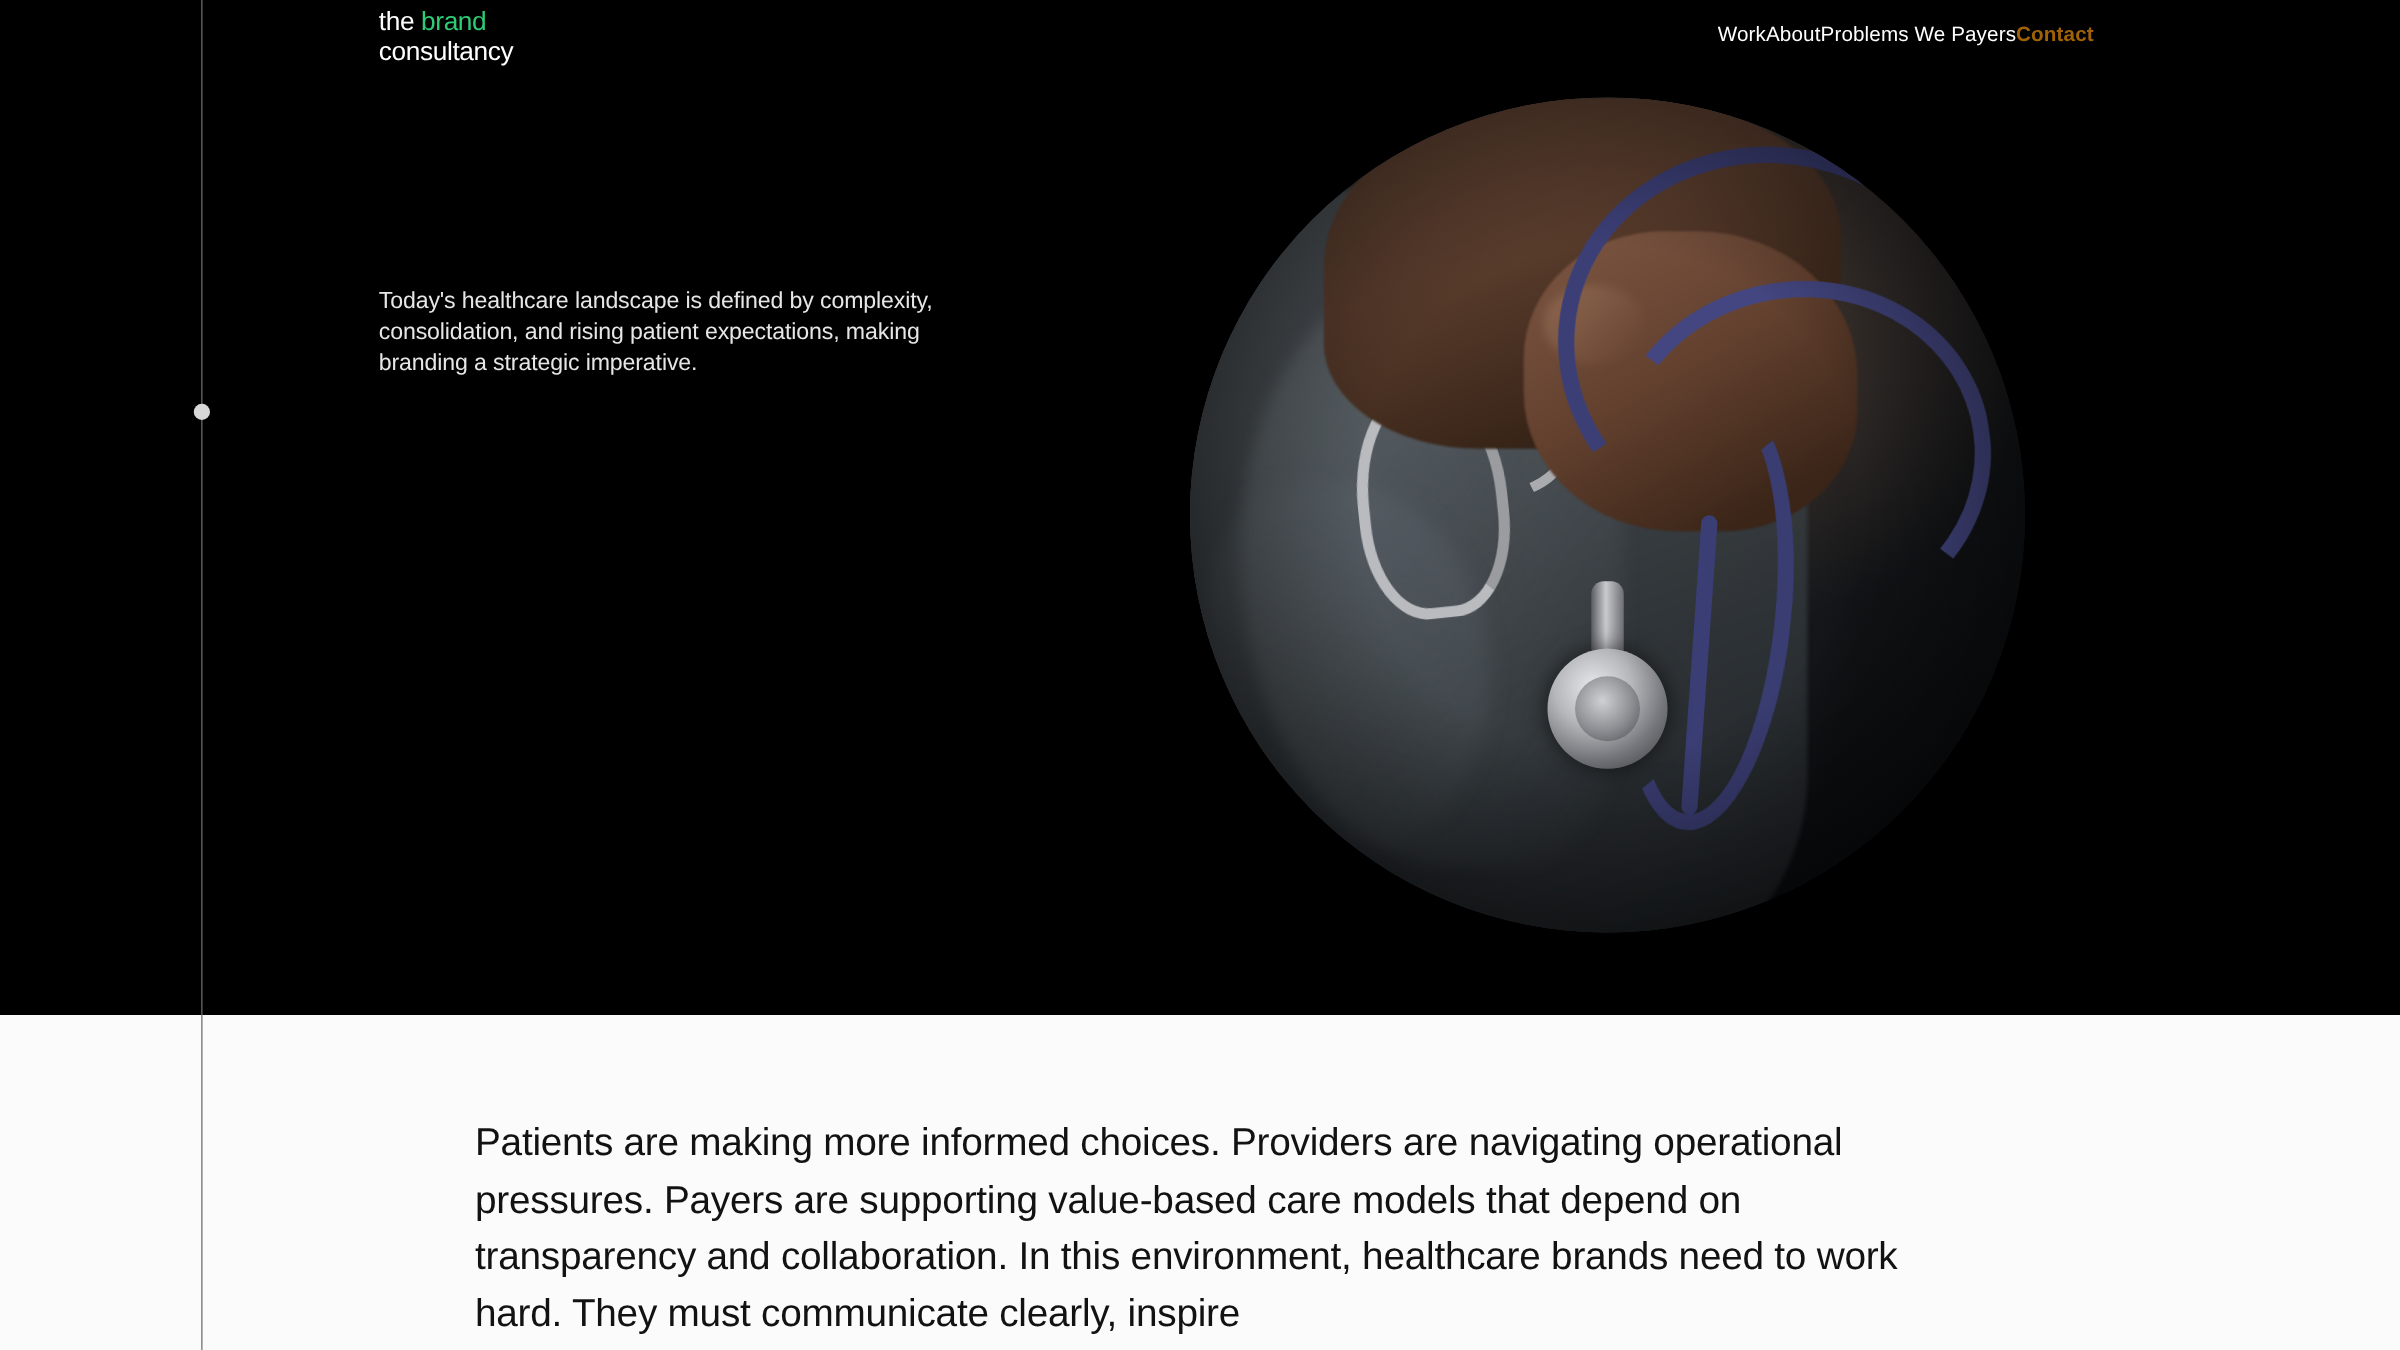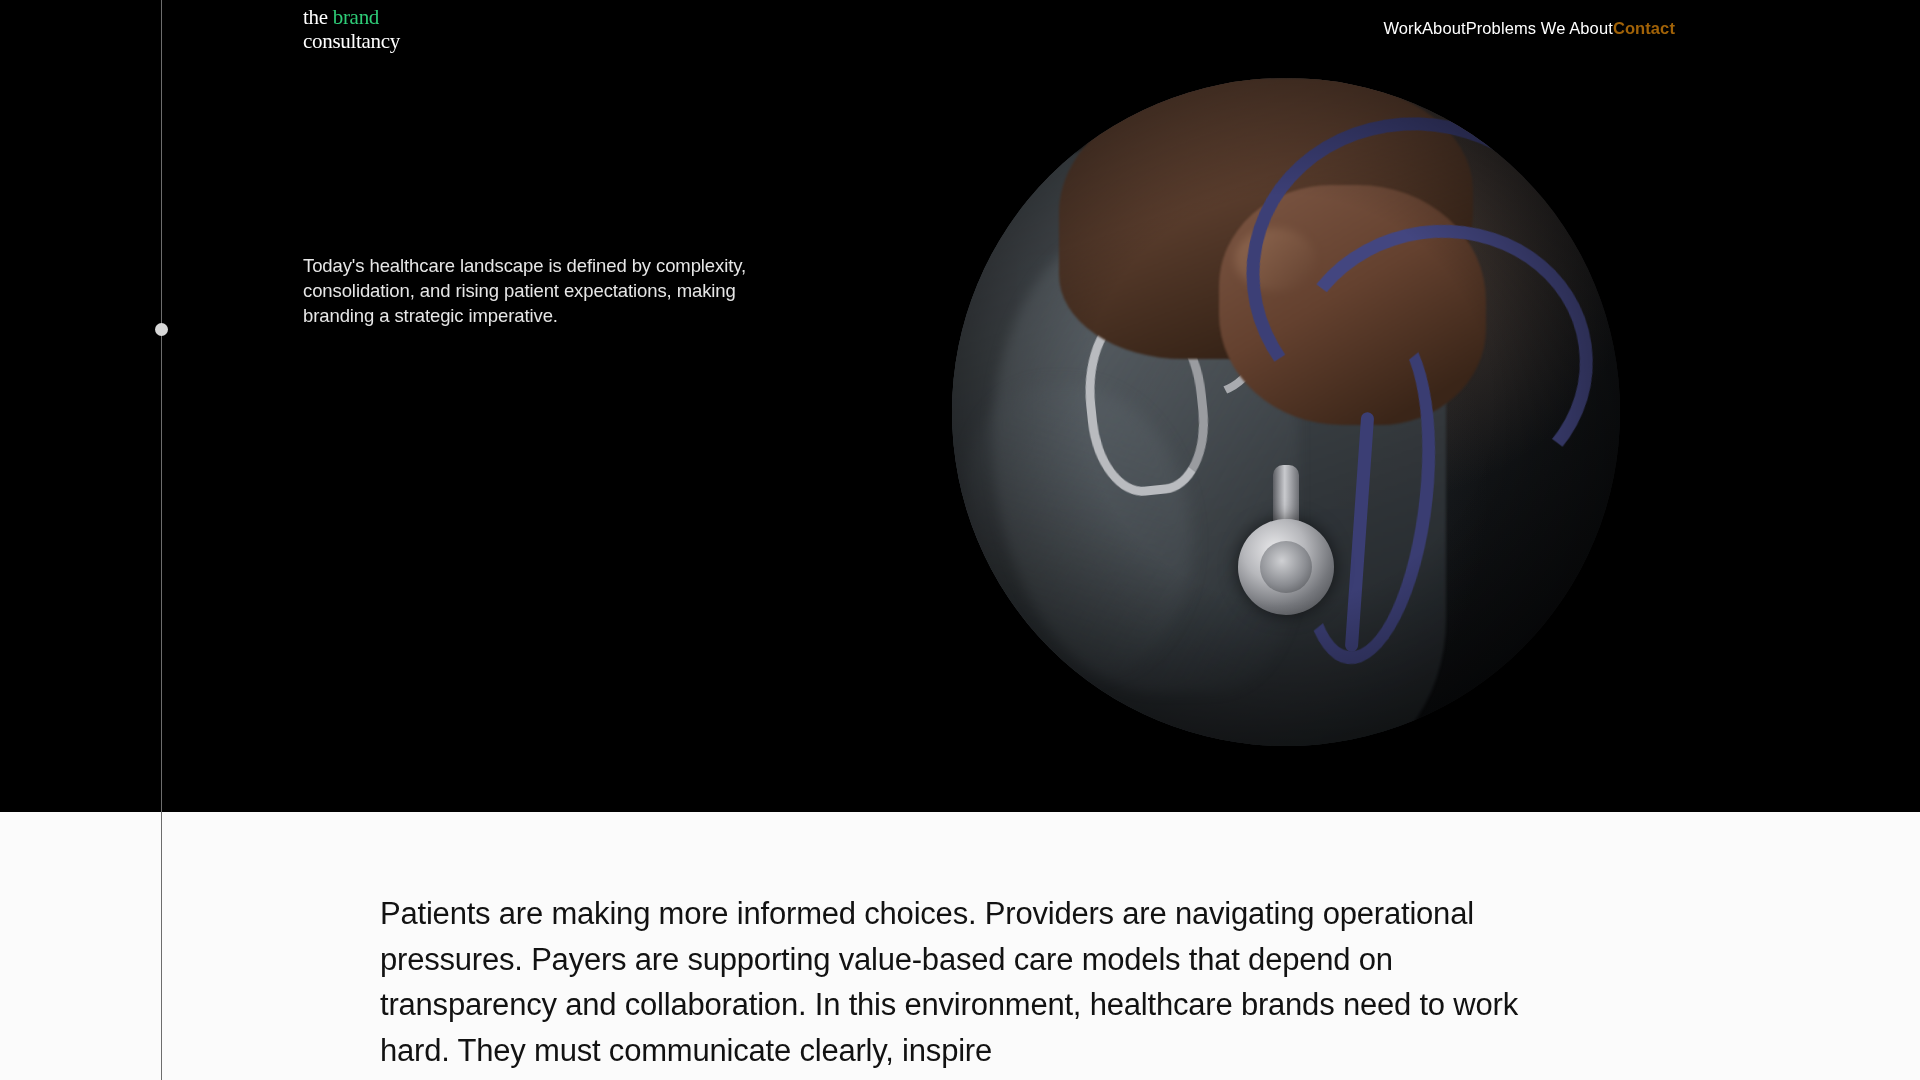--- a/index.html
+++ b/index.html
@@ -64,21 +64,21 @@
     left: 303px;
     top: 6px;
     line-height: 1.12;
     font-size: 21px;
     letter-spacing: -0.3px;
     color: #ffffff;
     font-weight: 500;
     cursor: pointer;
   }
   .logo .brand-word { color: #2ecc77; }
-  .logo-line { display: block; white-space: nowrap; font-family: Liberation Serif, serif; }
+  .logo-line { display: block; white-space: nowrap; }
 
   .nav {
     position: absolute;
     right: 245px;
     top: 19px;
     display: flex;
     align-items: center;
   }
   .nav-item {
     color: #ffffff;
@@ -102,21 +102,20 @@
   }
   .hero-title {
     color: #ffffff;
     font-size: 49px;
     line-height: 1.1;
     font-weight: 400;
     letter-spacing: -0.8px;
     white-space: pre-line;
   }
   .hero-sub {
-    margin-top: 26px;
     color: #e6e6e6;
     font-size: 18.5px;
     line-height: 1.36;
     font-weight: 400;
     letter-spacing: -0.1px;
     white-space: pre-line;
   }
 
   
   .hero-image-wrap {
@@ -336,21 +335,21 @@
     <div class="header">
 
       <div class="logo">
         <span class="logo-line"><span>the </span><span class="brand-word">brand</span></span>
         <span class="logo-line">consultancy</span>
       </div>
 
       <nav class="nav">
         <a class="nav-item" href="#">Work</a>
         <a class="nav-item" href="#">About</a>
-        <a class="nav-item" href="#">Problems We About</a>
+        <a class="nav-item" href="#">Problems We Payers</a>
         <a class="nav-item contact" href="#">Contact</a>
       </nav>
     </div>
 
     <div class="hero-copy">
       <p class="hero-sub">Today's healthcare landscape is defined by complexity,
 consolidation, and rising patient expectations, making
 branding a strategic imperative.</p>
     </div>
 

